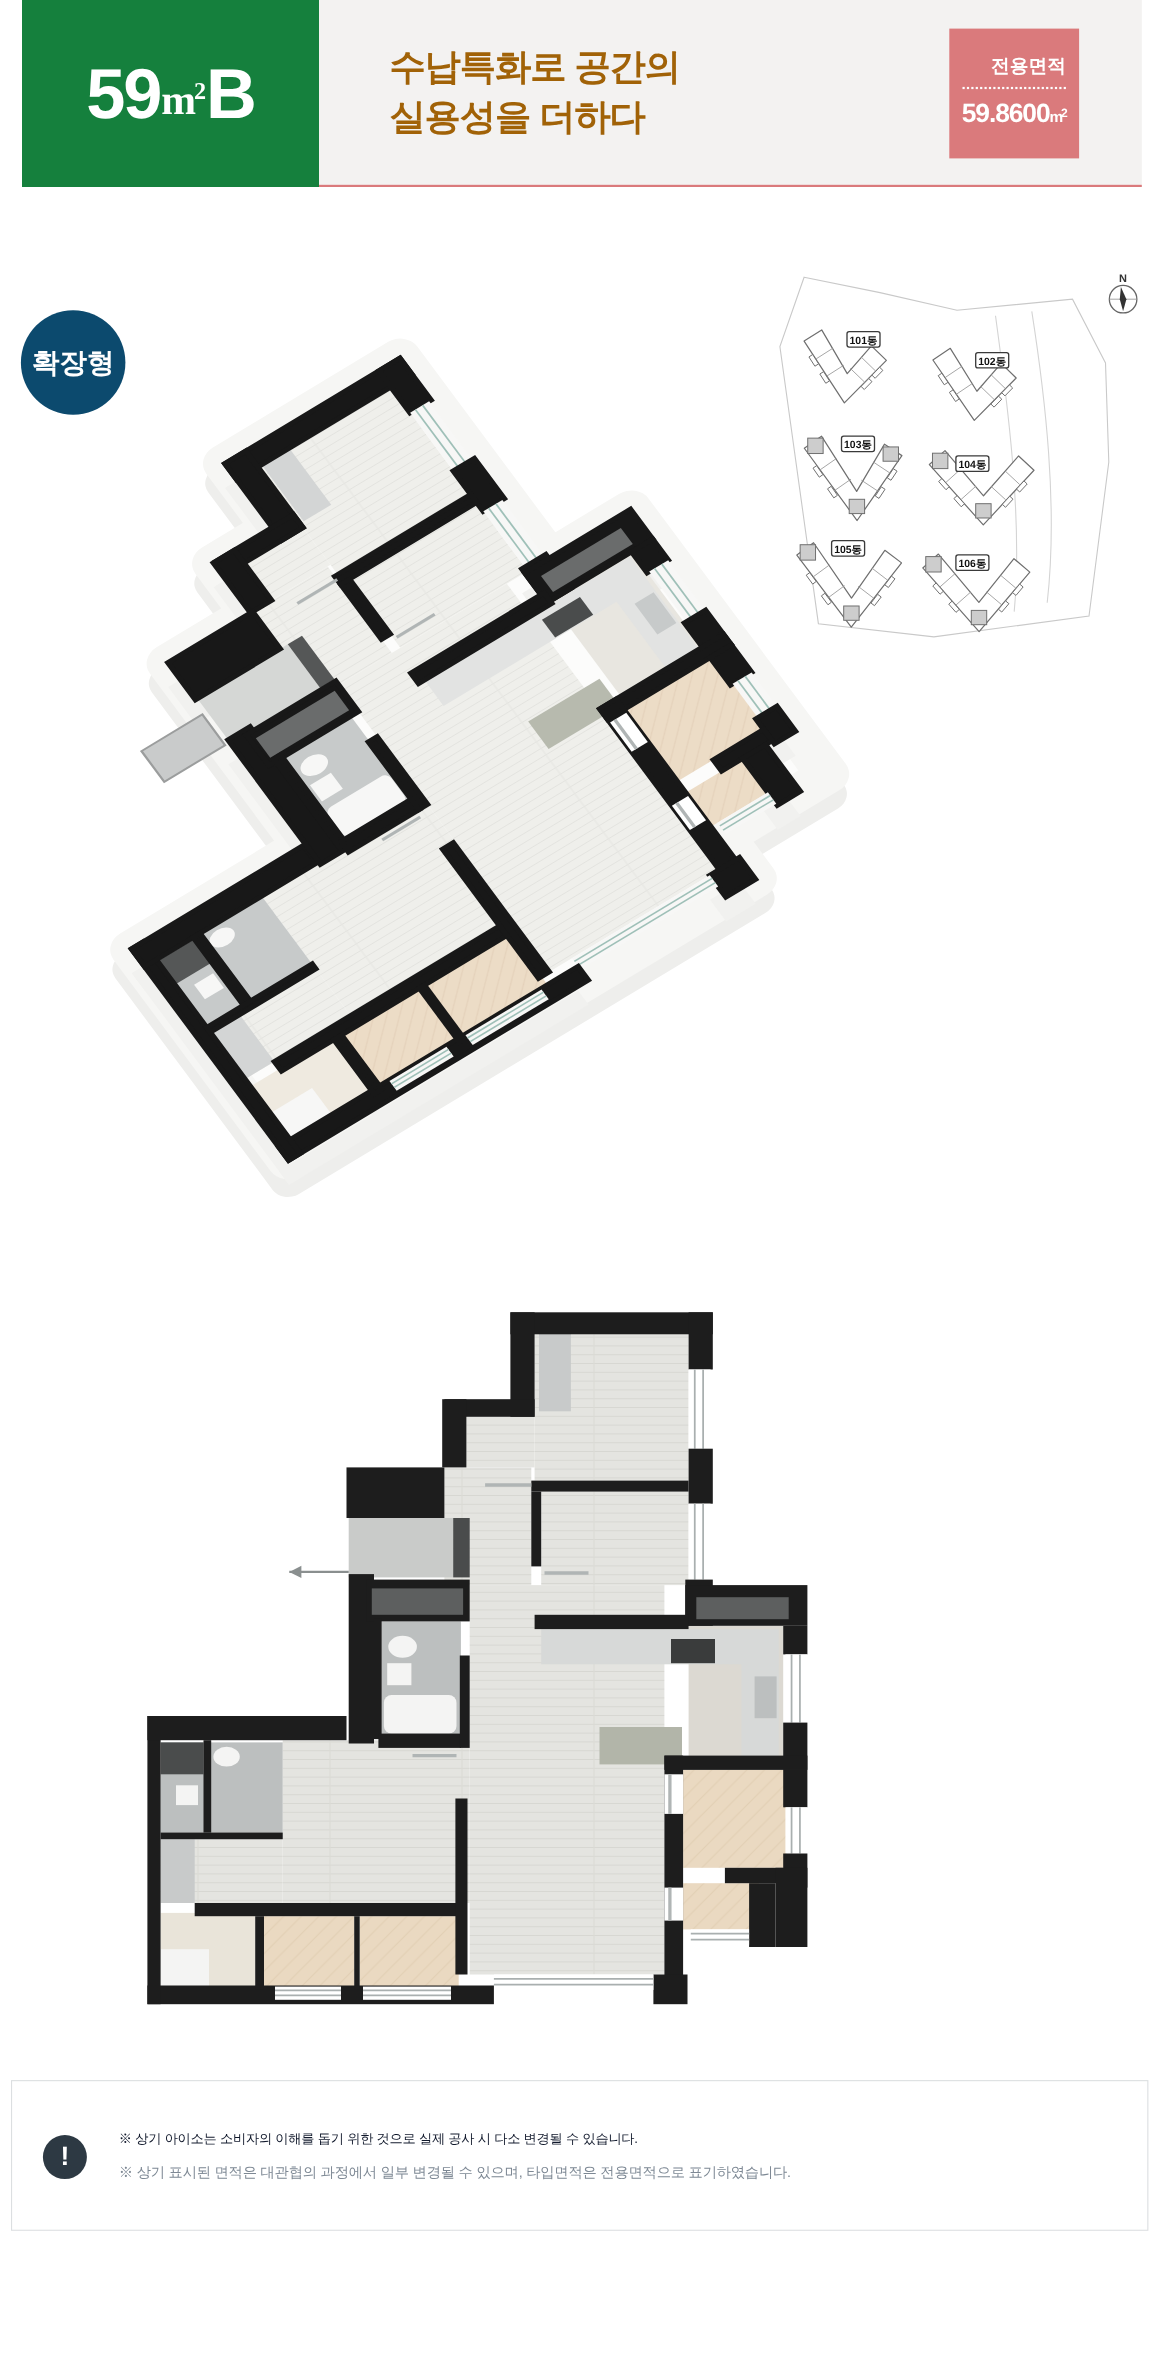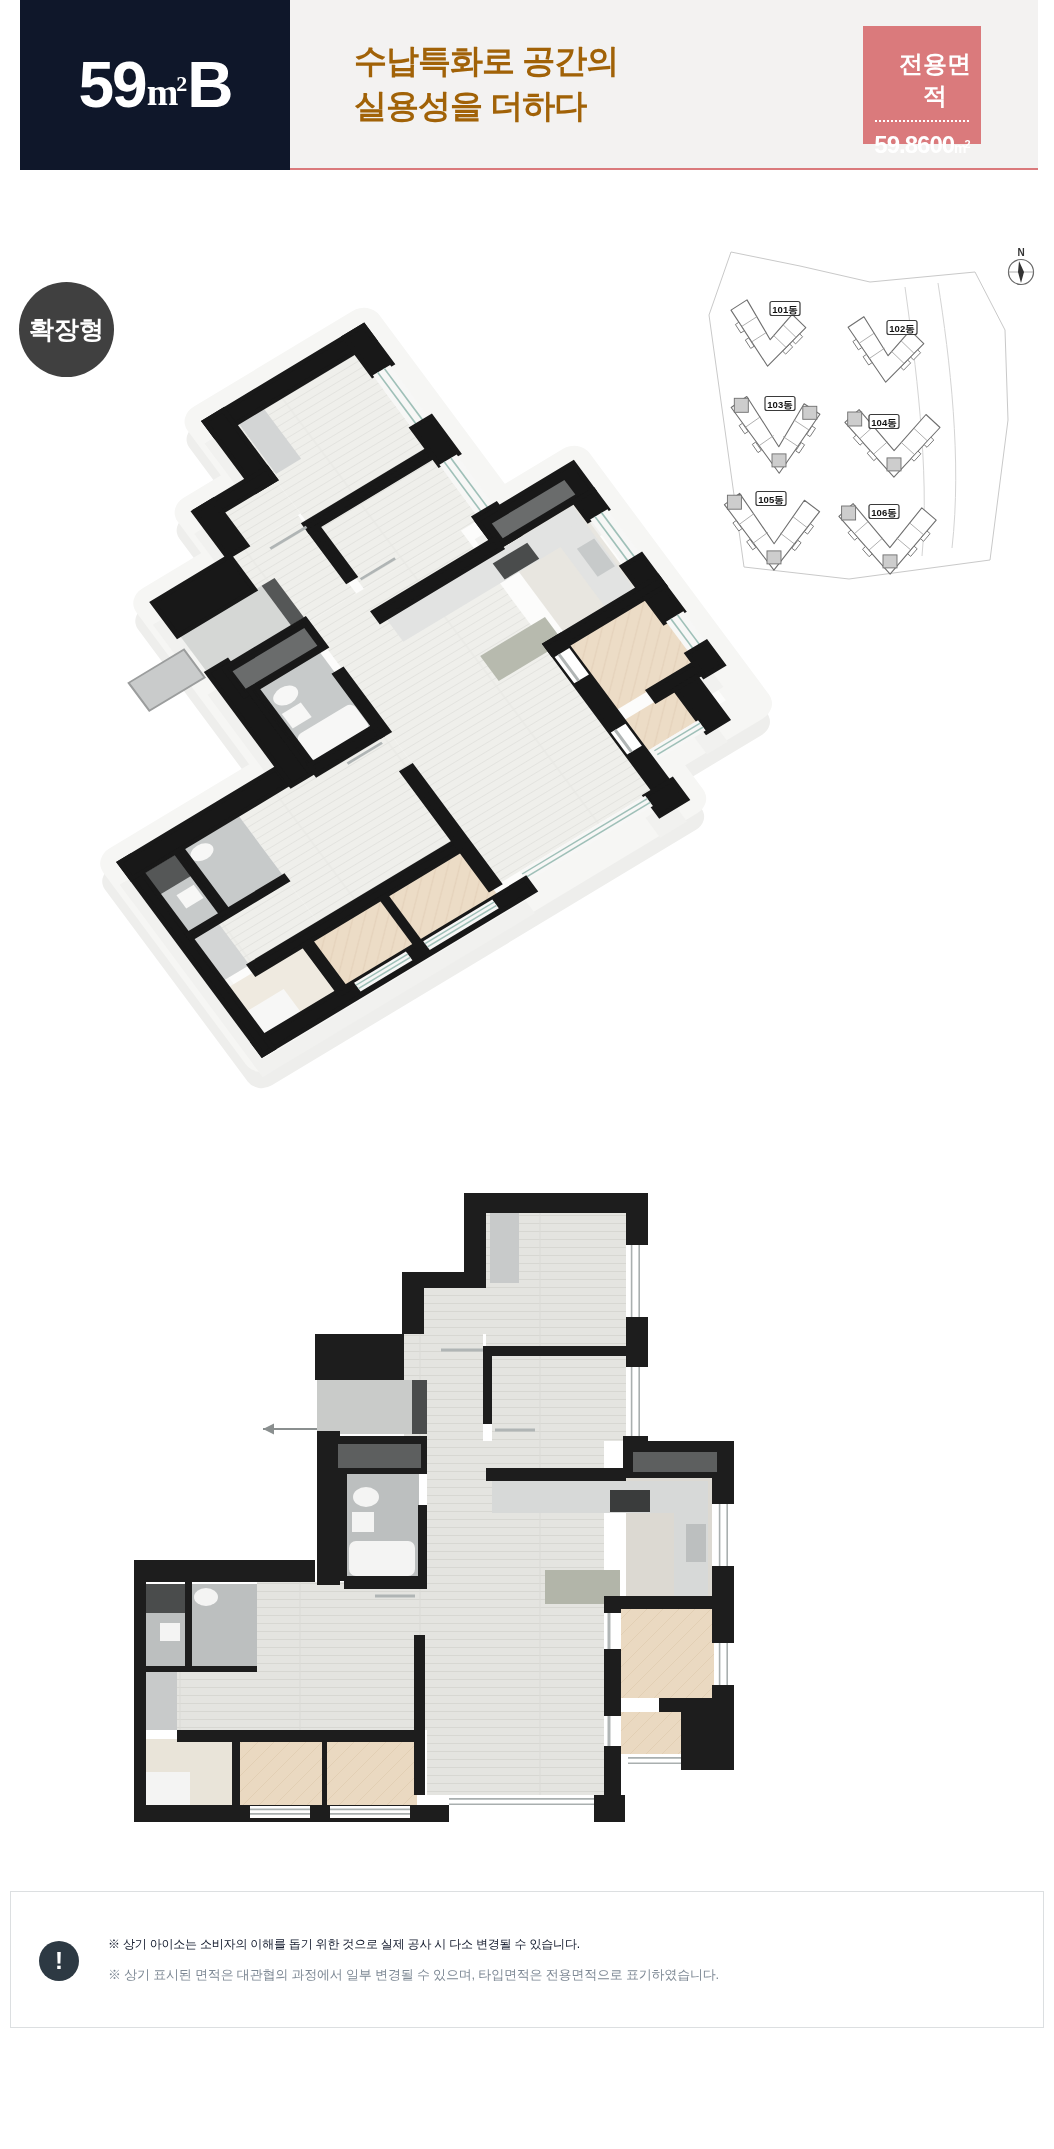--- a/index.html
+++ b/index.html
@@ -1,33 +1,33 @@
 <!DOCTYPE html>
 <html><head><meta charset="utf-8">
 <style>
 html,body{margin:0;padding:0;background:#ffffff;width:1054px;height:2149px;
 font-family:"Liberation Sans",sans-serif;position:relative;overflow:hidden;}
 .abs{position:absolute;}
 </style></head>
 <body>
 <div class="abs" style="left:20px;top:0;width:1018px;height:168px;background:#f3f2f1;"></div>
 <div class="abs" style="left:20px;top:168px;width:1018px;height:2px;background:#da7a7c;"></div>
-<div class="abs" style="left:20px;top:0;width:270px;height:170px;background:#0f172a;color:#fff;
+<div class="abs" style="left:20px;top:0;width:270px;height:170px;background:#15803d;color:#fff;
 display:flex;align-items:center;justify-content:center;font-weight:bold;">
   <span style="font-size:64px;letter-spacing:-2px;">59</span>
     <span style="font-size:38px;margin:14px 0 0 1px;font-family:Liberation Serif, serif;">m<sup style="font-size:22px;vertical-align:14px;margin-left:-2px;">2</sup></span>
     <span style="font-size:64px;letter-spacing:-2px;">B</span>
 </div>
 <div class="abs" style="left:354px;top:38px;font-size:33px;line-height:45px;font-weight:bold;color:#a16207;letter-spacing:-1px;">수납특화로 공간의<br>실용성을 더하다</div>
 <div class="abs" style="left:863px;top:26px;width:118px;height:118px;background:#da7a7c;color:#fff;text-align:center;">
-  <div style="font-size:24px;font-weight:bold;margin-top:22px;padding-left:26px;">전용면적</div>
+  <div style="font-size:17px;font-weight:bold;margin-top:22px;padding-left:26px;">전용면적</div>
   <div style="margin:8px 12px 0 12px;border-top:2px dotted #fff;"></div>
   <div style="font-size:24px;font-weight:bold;margin-top:9px;letter-spacing:-1px;">59.8600<span style="font-size:14px;">m</span><sup style="font-size:11px;vertical-align:5px;margin-left:-1px;">2</sup></div>
 </div>
-<div class="abs" style="left:19px;top:282px;width:95px;height:95px;border-radius:50%;background:#404040;color:#fff;display:flex;align-items:center;justify-content:center;font-size:25px;font-weight:bold;">확장형</div>
+<div class="abs" style="left:19px;top:282px;width:95px;height:95px;border-radius:50%;background:#0c4a6e;color:#fff;display:flex;align-items:center;justify-content:center;font-size:25px;font-weight:bold;">확장형</div>
 
 <svg class="abs" style="left:0;top:0;" width="1054" height="2149" viewBox="0 0 1054 2149">
 
 <defs>
 <pattern id="pk2" width="120" height="8" patternUnits="userSpaceOnUse">
   <rect width="120" height="8" fill="#e4e4e0"></rect>
   <line x1="0" y1="7.5" x2="120" y2="7.5" stroke="#d7d7d2" stroke-width="1"></line>
   <line x1="60" y1="0" x2="60" y2="8" stroke="#dbdbd6" stroke-width="1"></line>
 </pattern>
 <pattern id="pk3" width="120" height="8" patternUnits="userSpaceOnUse">

